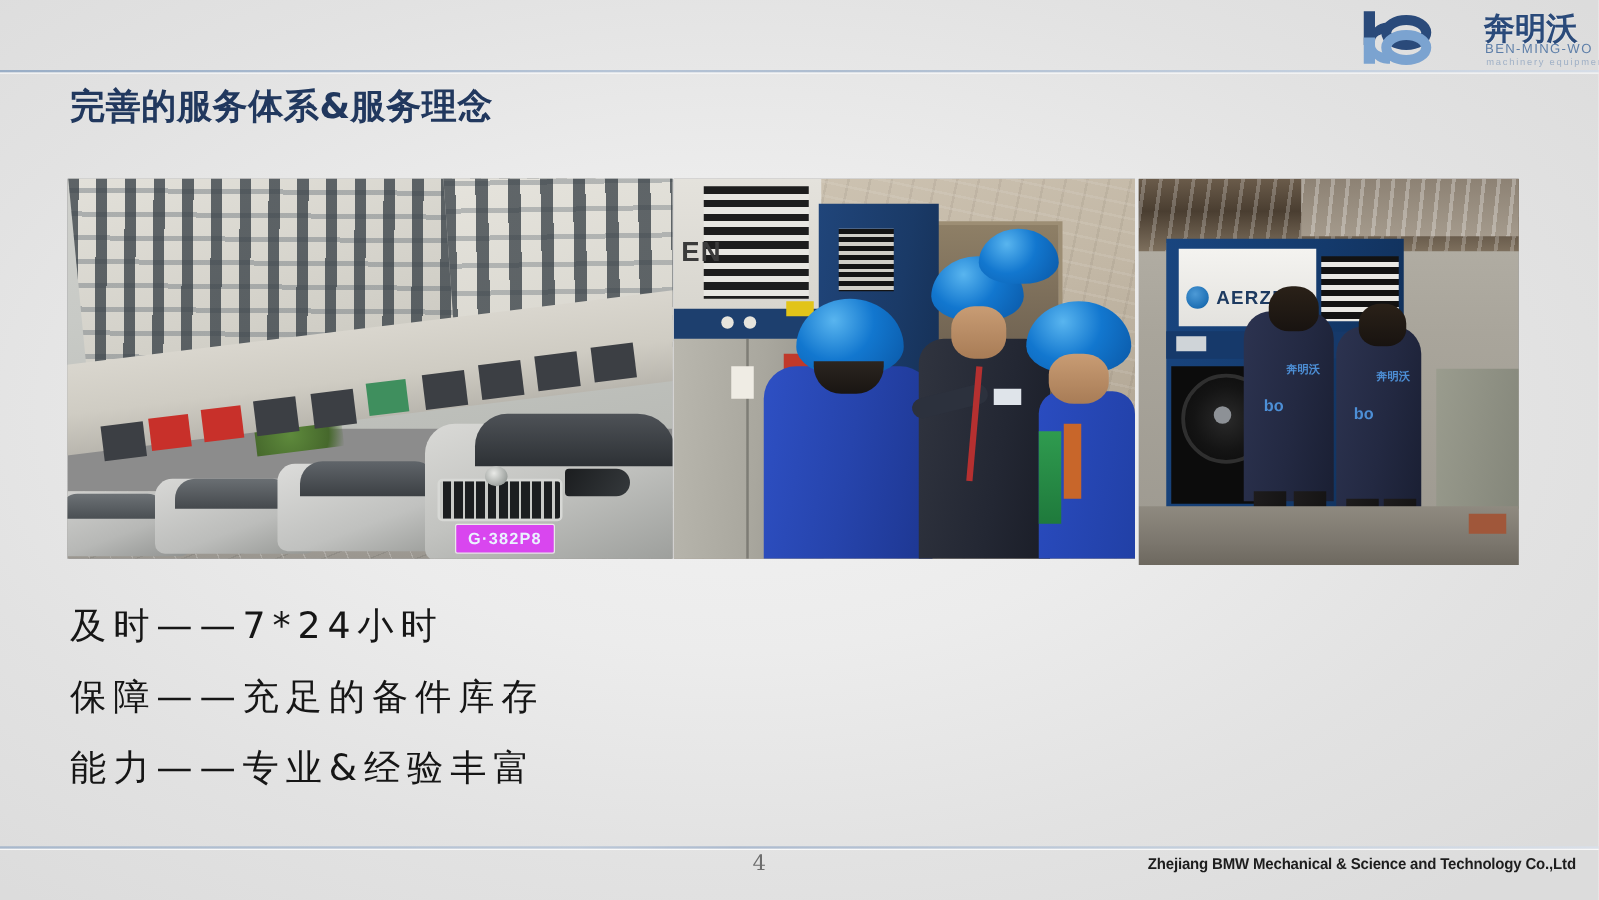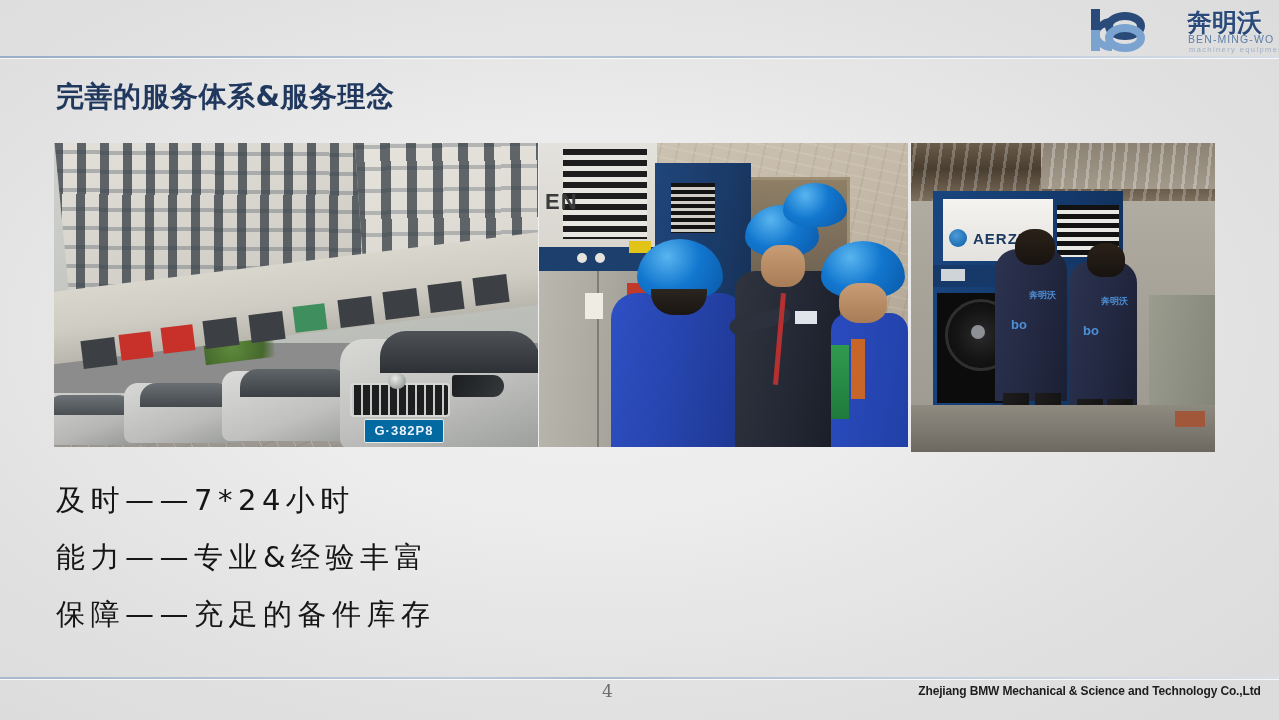--- a/index.html
+++ b/index.html
@@ -35,21 +35,21 @@
     position:absolute;left:149px;top:29px;
     font-size:10.5px;font-weight:normal;color:#5d7ea8;letter-spacing:1.1px;white-space:nowrap;
   }
   #logo-sub{
     position:absolute;left:150px;top:41px;
     font-size:7.5px;color:#9fb0c6;letter-spacing:1.4px;white-space:nowrap;
   }
 
   
   #slide-title{
-    position:absolute;left:56px;top:78px;
+    position:absolute;left:56px;top:66px;
     font-family:"DejaVu Sans","Liberation Sans",sans-serif;
     font-size:28px;font-weight:bold;color:#21385e;letter-spacing:.5px;white-space:nowrap;
   }
 
   
   .photo{position:absolute;overflow:hidden;background:#8c8c8c;}
   #photo-cars{left:54px;top:143px;width:484px;height:304px;}
   #photo-service{left:539px;top:143px;width:369px;height:304px;}
   #photo-install{left:911px;top:143px;width:304px;height:309px;}
   .ph-layer{position:absolute;}
@@ -252,21 +252,21 @@
     <div class="car-body" style="left:0;top:0;width:150px;height:70px;background:linear-gradient(160deg,#dcdcda 0%,#c0c1bf 60%,#979996 100%);"></div>
     <div style="position:absolute;left:18px;top:-2px;width:110px;height:28px;border-radius:18px 18px 0 0;background:linear-gradient(180deg,#60656a 0%,#3c4044 100%);"></div>
   </div>
 
   <div class="car" style="left:286px;top:196px;">
     <div class="car-body" style="left:0;top:0;width:210px;height:110px;border-radius:24px 44px 10px 10px;background:linear-gradient(160deg,#d9d9d6 0%,#c2c3c0 48%,#9b9d9a 100%);"></div>
     <div style="position:absolute;left:40px;top:-8px;width:160px;height:42px;border-radius:26px 30px 0 0;background:linear-gradient(180deg,#4e5257 0%,#2d3135 100%);"></div>
     <div style="position:absolute;left:10px;top:44px;width:96px;height:30px;border-radius:4px;background:repeating-linear-gradient(90deg,#c9cac7 0 2px,#1c1e20 2px 9px);border:2px solid #d7d8d5;"></div>
     <div style="position:absolute;left:48px;top:34px;width:18px;height:16px;border-radius:50%;background:radial-gradient(circle at 40% 35%,#e9eaE7 0%,#9fa3a0 70%,#6d7170 100%);"></div>
     <div style="position:absolute;left:112px;top:36px;width:52px;height:22px;border-radius:4px 14px 14px 4px;background:linear-gradient(120deg,#1b1d1f 0%,#35393c 100%);"></div>
-    <div style="position:absolute;left:24px;top:80px;width:78px;height:22px;background:#0369a1;border:1px solid #e8e8e8;border-radius:2px;color:#eaf2ff;font-size:13px;font-weight:bold;letter-spacing:1px;text-align:center;line-height:22px;">G·382P8</div>
+    <div style="position:absolute;left:24px;top:80px;width:78px;height:22px;background:#d946ef;border:1px solid #e8e8e8;border-radius:2px;color:#eaf2ff;font-size:13px;font-weight:bold;letter-spacing:1px;text-align:center;line-height:22px;">G·382P8</div>
   </div>
 
 </div>
 
 <div class="photo" id="photo-service">
   <div class="ph-layer p2-wall"></div>
   <div class="ph-layer p2-wall-tex"></div>
   <div class="ph-layer p2-door"></div>
   <div class="ph-layer p2-paper"></div>
   <div class="ph-layer p2-machine-a"></div>
@@ -345,19 +345,19 @@
     <div class="p3-leg" style="left:166px;top:256px;width:26px;height:50px;"></div>
     <div class="p3-leg" style="left:196px;top:256px;width:26px;height:50px;"></div>
   </div>
 
   <div class="ph-layer p3-ground"></div>
   <div class="ph-layer p3-brick"></div>
 </div>
 
 <div id="lines">
   <div class="line">及时——7*24小时</div>
+  <div class="line">保障——充足的备件库存</div>
   <div class="line">能力——专业&amp;经验丰富</div>
-  <div class="line">保障——充足的备件库存</div>
 </div>
 
 <div id="footer-divider"></div>
 <div id="page-number">4</div>
 <div id="footer-company">Zhejiang BMW Mechanical &amp; Science and Technology Co.,Ltd</div>
 
 </body></html>

